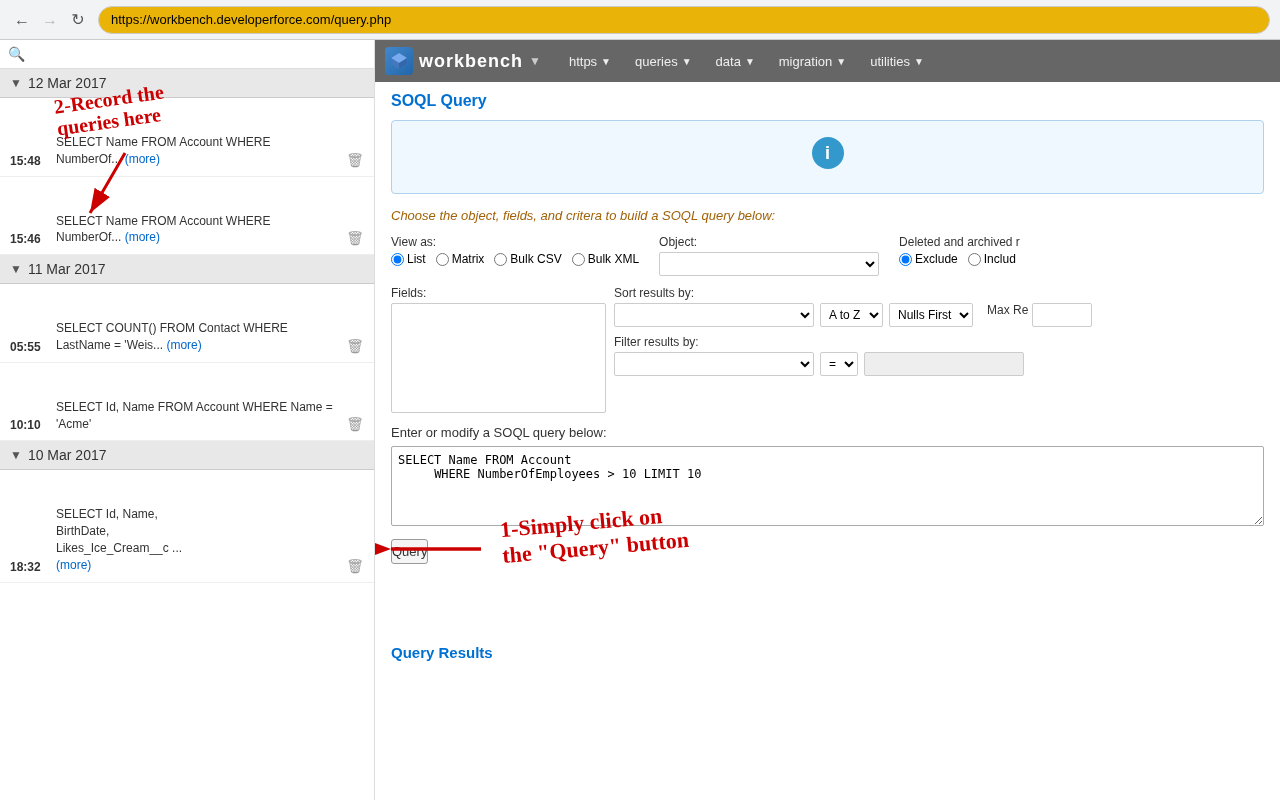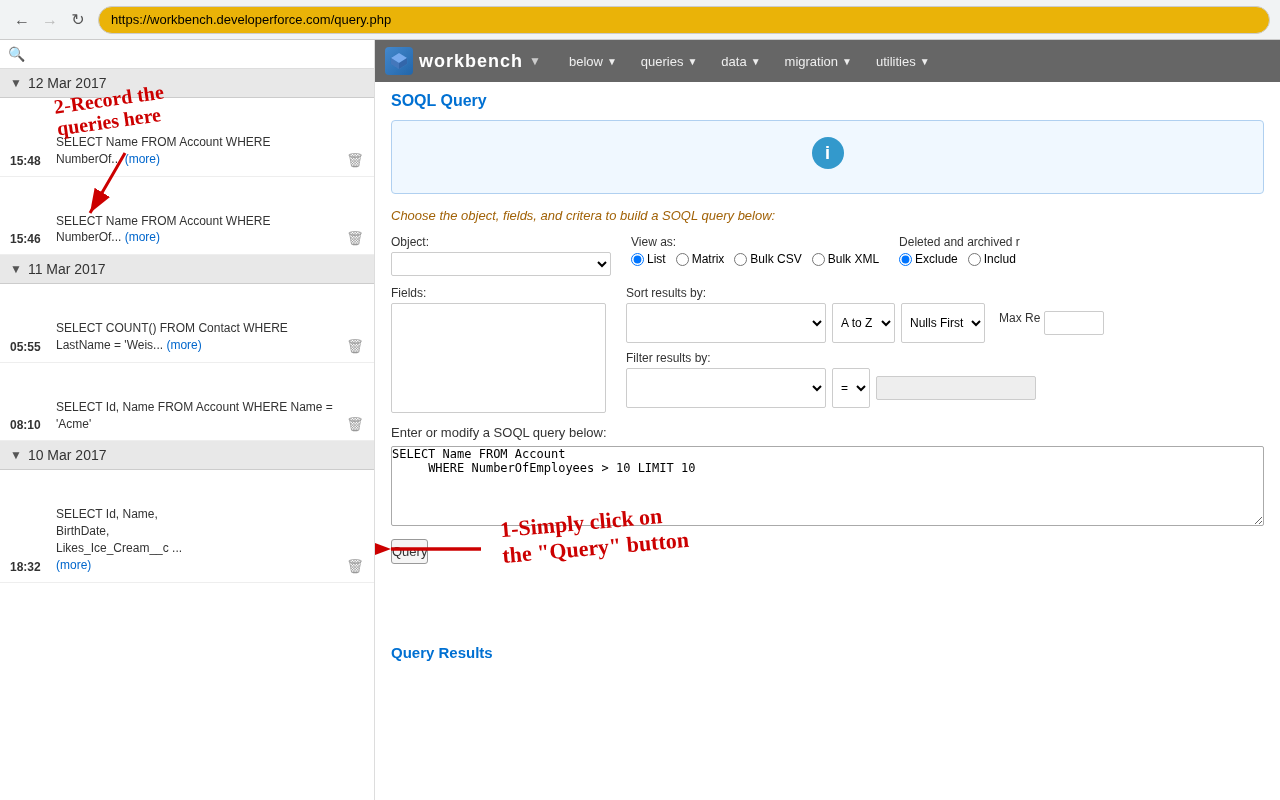--- a/index.html
+++ b/index.html
@@ -260,41 +260,42 @@
     
     .fields-listbox {
       width: 220px;
       height: 110px;
       border: 1px solid #ccc;
       border-radius: 2px;
       overflow-y: auto;
       font-size: 12px;
     }
     .sort-select {
-      height: 40px;
+      height: 24px;
       font-size: 12px;
       border: 1px solid #ccc;
       border-radius: 2px;
       background: #fff;
       padding: 0 4px;
     }
 
     
     .soql-editor-label {
       font-size: 13px;
       color: #333;
       margin-bottom: 6px;
     }
     .soql-textarea {
       width: 100%;
       height: 80px;
       font-family: monospace;
       font-size: 12px;
       border: 1px solid #aaa;
       border-radius: 2px;
+      padding: 6px;
       resize: vertical;
       color: #000;
       background: #fff;
     }
 
     
     .query-btn {
       margin-top: 10px;
       padding: 4px 0;
       font-size: 13px;
@@ -403,21 +404,21 @@
 
       <div class="query-item">
         <span class="query-time">05:55</span>
         <span class="query-text">
           SELECT COUNT() FROM Contact WHERE LastName = 'Weis... <span class="query-more">(more)</span>
         </span>
         <span class="delete-icon">🗑</span>
       </div>
 
       <div class="query-item">
-        <span class="query-time">08:10</span>
+        <span class="query-time">10:10</span>
         <span class="query-text">
           SELECT Id, Name FROM Account WHERE Name = 'Acme'
         </span>
         <span class="delete-icon">🗑</span>
       </div>
 
       <div class="date-group-header">
         <span class="chevron">▼</span>
         <span>10 Mar 2017</span>
       </div>
@@ -446,21 +447,21 @@
             <polygon points="10,2 18,7 18,13 10,18 2,13 2,7" fill="#5599dd" stroke="#3377bb" stroke-width="1"></polygon>
             <polygon points="10,2 18,7 10,12 2,7" fill="#77aaee"></polygon>
             <polygon points="10,12 18,7 18,13 10,18" fill="#3366aa"></polygon>
             <polygon points="10,12 2,7 2,13 10,18" fill="#4477bb"></polygon>
           </svg>
         </div>
         <span class="wb-logo-text">workbench</span>
         <span style="color:#ccc; font-size:12px;">▼</span>
       </div>
       <a class="wb-nav-item">
-        <span>below</span>
+        <span>https</span>
         <span class="wb-nav-arrow">▼</span>
       </a>
       <a class="wb-nav-item">
         <span>queries</span>
         <span class="wb-nav-arrow">▼</span>
       </a>
       <a class="wb-nav-item">
         <span>data</span>
         <span class="wb-nav-arrow">▼</span>
       </a>
@@ -483,59 +484,59 @@
         <div class="info-icon">i</div>
       </div>
 
       
       <div class="builder-desc">Choose the object, fields, and critera to build a SOQL query below:</div>
 
       
       <div style="display:flex; gap:20px; margin-bottom:10px; align-items:flex-start;">
 
         <div class="form-col">
-          <div class="form-label">Object:</div>
-          <select class="form-select" style="width:220px;">
-            <option></option>
-          </select>
-        </div>
-
-        <div class="form-col">
           <div class="form-label">View as:</div>
           <div class="radio-group">
             <label class="radio-label">
               <input type="radio" name="viewas" checked="" style=""> List
             </label>
             <label class="radio-label">
               <input type="radio" name="viewas" style=""> Matrix
             </label>
             <label class="radio-label">
               <input type="radio" name="viewas" style=""> Bulk CSV
             </label>
             <label class="radio-label">
               <input type="radio" name="viewas" style=""> Bulk XML
             </label>
           </div>
         </div>
 
         <div class="form-col">
+          <div class="form-label">Object:</div>
+          <select class="form-select" style="width:220px;">
+            <option></option>
+          </select>
+        </div>
+
+        <div class="form-col">
           <div class="form-label">Deleted and archived r</div>
           <div class="radio-group">
             <label class="radio-label">
               <input type="radio" name="deleted" checked="" style=""> Exclude
             </label>
             <label class="radio-label">
               <input type="radio" name="deleted" style=""> Includ
             </label>
           </div>
         </div>
       </div>
 
       
-      <div style="display:flex; gap:16px; margin-bottom:12px; align-items:flex-start;">
+      <div style="display:flex; gap:4px; margin-bottom:12px; align-items:flex-start;">
 
         <div class="form-col">
           <div class="form-label">Fields:</div>
           <div style="display:flex; gap:4px;">
             <select multiple="" class="fields-listbox" style="width:215px; height:110px;"></select>
             <div style="display:flex; flex-direction:column; gap:2px; justify-content:center;">
               
             </div>
           </div>
         </div>

